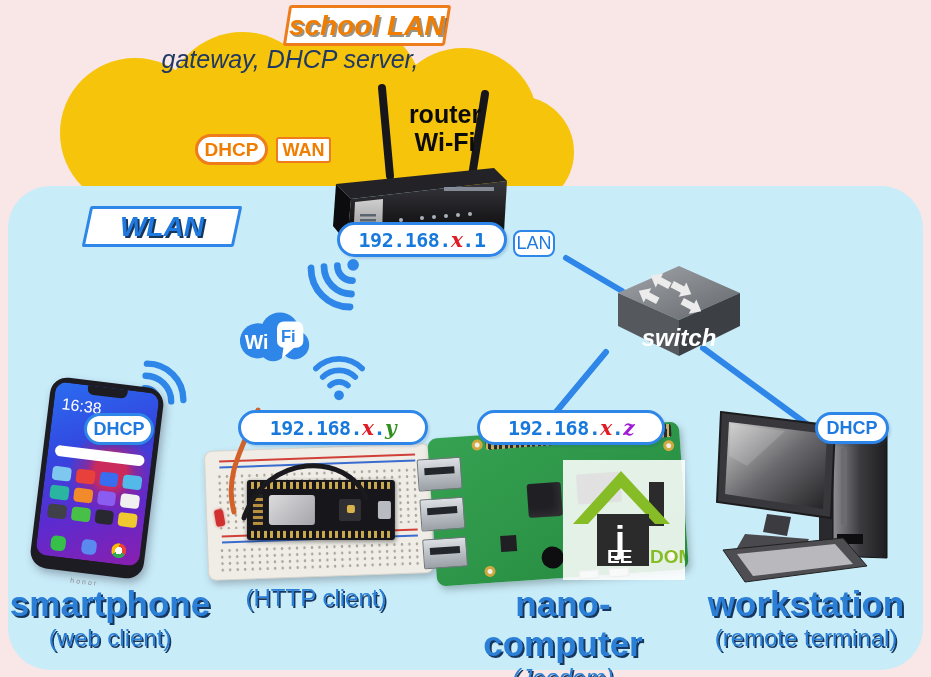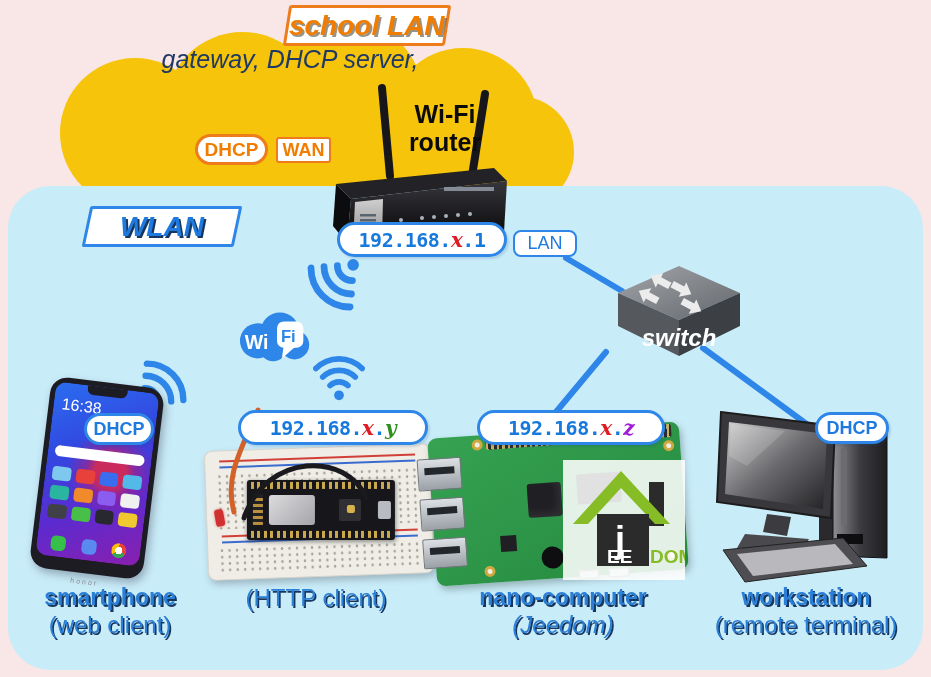--- a/index.html
+++ b/index.html
@@ -33,21 +33,21 @@
   .routername{position:absolute;left:385px;top:100px;width:120px;text-align:center;z-index:7;
             font-size:25px;line-height:28px;font-weight:bold;color:#0b0b0b;}
 
   
   .pill-orange{position:absolute;left:195px;top:134px;width:73px;height:31px;background:#fff;
       border:3px solid #ee7c1b;border-radius:16px;color:#f07d00;font-weight:bold;font-size:19px;
       display:flex;align-items:center;justify-content:center;z-index:7;}
   .sq-orange{position:absolute;left:276px;top:137px;width:55px;height:26px;background:#fff;
       border:2.5px solid #ee7c1b;border-radius:3px;color:#f07d00;font-size:18px;font-weight:bold;
       display:flex;align-items:center;justify-content:center;z-index:7;}
-  .sq-blue{position:absolute;left:513px;top:230px;width:64px;height:27px;background:#fff;
+  .sq-blue{position:absolute;left:513px;top:230px;width:42px;height:27px;background:#fff;
       border:2.5px solid #2e86e8;border-radius:8px;color:#1f7ae0;font-size:18px;
       display:flex;align-items:center;justify-content:center;z-index:6;}
   .pill-blue{position:absolute;background:#fff;border:3px solid #2e86e8;border-radius:17px;
       color:#1f7ae0;font-weight:bold;font-size:18px;display:flex;align-items:center;
       justify-content:center;z-index:6;box-shadow:2px 2px 2px rgba(30,70,130,.15);}
 
   
   .ip-pill{position:absolute;height:35px;background:#fff;border:3px solid #2e86e8;border-radius:18px;
       display:flex;align-items:center;justify-content:center;z-index:6;
       font-family:"DejaVu Sans Mono",monospace;font-weight:bold;font-size:20px;letter-spacing:-.5px;
@@ -130,21 +130,21 @@
       box-shadow:inset -4px -4px 8px rgba(255,255,255,.08);}
   .pi .ram{position:absolute;left:146px;top:46px;width:44px;height:30px;background:#17171b;border-radius:2px;}
   .pi .chipS{position:absolute;left:66px;top:102px;width:16px;height:16px;background:#202024;}
   .pi .jack{position:absolute;left:106px;top:116px;width:22px;height:22px;background:#0e0e10;border-radius:50%;}
   .pi .holeG{position:absolute;width:11px;height:11px;border-radius:50%;border:3px solid #cfa93f;background:#f2f0e6;}
   .pi .hdmi{position:absolute;bottom:-3px;width:20px;height:9px;background:#c8ccd2;border:1px solid #7a8086;}
   .jeedom{position:absolute;left:563px;top:460px;width:122px;height:120px;z-index:5;}
 
   
   .dev-label{position:absolute;top:584px;text-align:center;z-index:5;color:#2b7fd6;}
-  .dev-label .l1{font-size:23px;font-weight:bold;text-shadow:2px 2px 0 #17365d;}
+  .dev-label .l1{font-size:35px;font-weight:bold;text-shadow:2px 2px 0 #17365d;}
   .dev-label .l2{font-size:24px;text-shadow:1.5px 1.5px 0 #17365d;}
   .dev-label .it{font-style:italic;}
 </style>
 </head>
 <body>
 
 <div id="stage">
 
   <div>
     <span class="cloud-bump" style="left:60px;top:58px;width:150px;height:150px;"></span>
@@ -173,22 +173,22 @@
   </div>
 
   <div class="pill-orange">
     <span>DHCP</span>
   </div>
   <div class="sq-orange">
     <span>WAN</span>
   </div>
 
   <div class="routername">
+    <div>router</div>
     <div>Wi-Fi</div>
-    <div>router</div>
   </div>
 
   <div class="router-wrap">
     <svg width="190" height="180" viewBox="0 0 190 180">
       <defs>
         <linearGradient id="gBody" x1="0" y1="0" x2="0" y2="1">
           <stop offset="0" stop-color="#36363c"></stop>
             <stop offset="1" stop-color="#050506"></stop>
         </linearGradient>
         <linearGradient id="gPanel" x1="0" y1="0" x2="0" y2="1">

